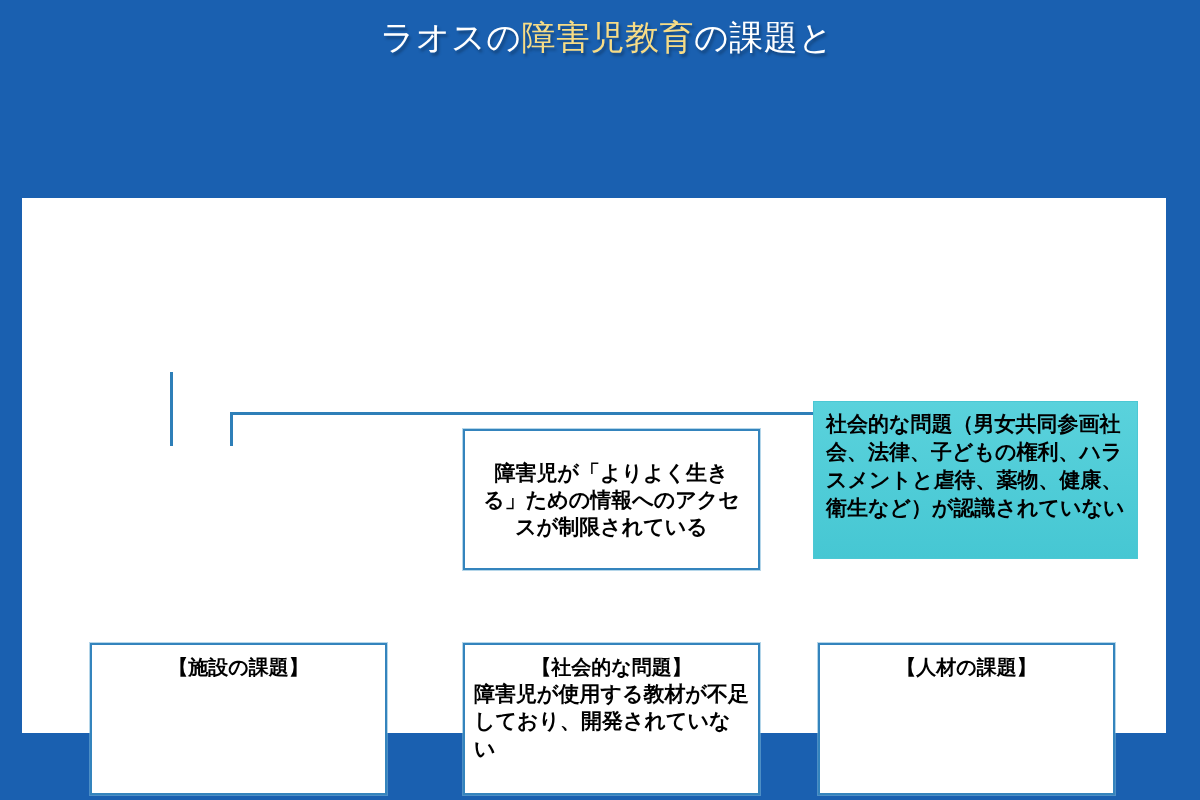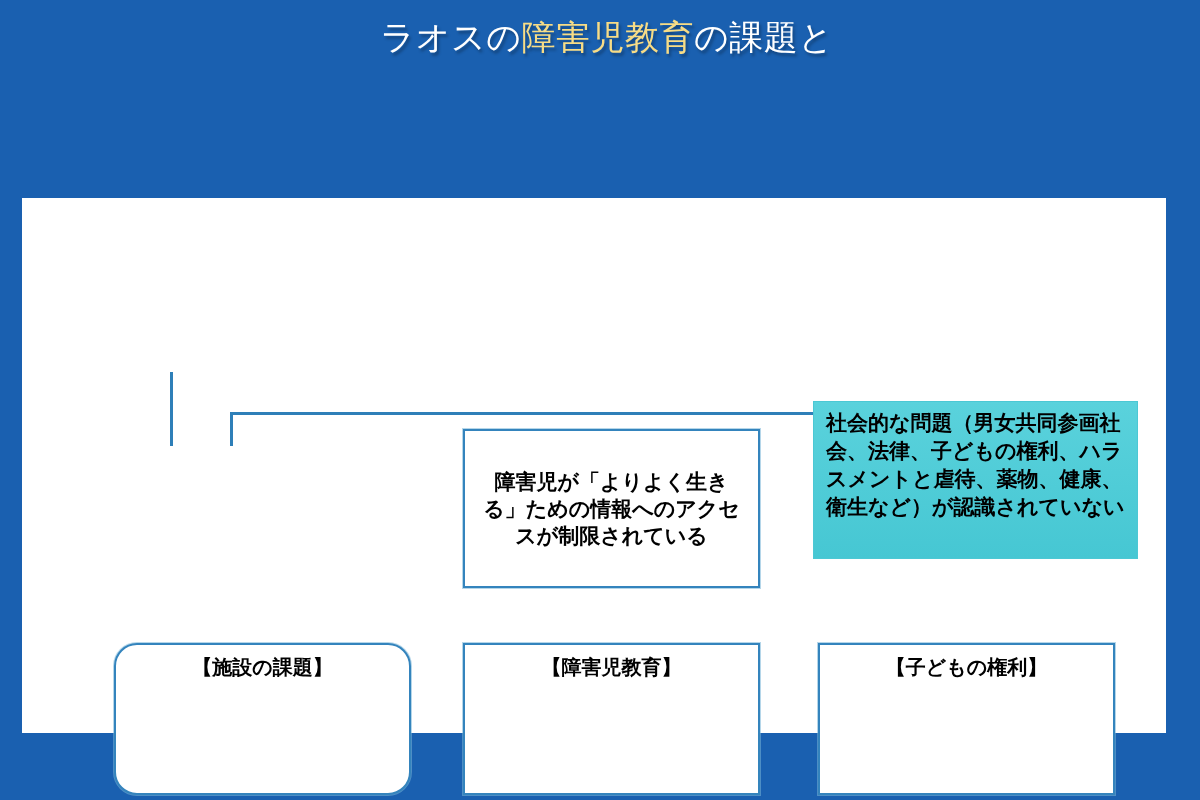--- a/index.html
+++ b/index.html
@@ -57,56 +57,55 @@
     color: #000000;
   }
   .node-problem {
     background: #ffffff;
     border: 2px solid #3484bd;
     box-shadow: 0 0 0 1px rgba(120,180,215,0.55);
   }
   .node-cyan {
     background: linear-gradient(180deg, #5ad2dc 0%, #46c7d3 100%);
     border: 1px solid #4cc8d4;
-    font-family: Liberation Serif, serif;
   }
 
   .node-title {
     font-weight: bold;
     text-align: center;
     font-size: 20px;
     line-height: 1.25;
   }
   .node-body {
     font-weight: bold;
     font-size: 21px;
     line-height: 1.30;
     text-align: center;
   }
   .node-body.left { text-align: left; }
 
   
   #node-root {
-    left: 441px; top: 231px; width: 297px; height: 159px;
+    left: 441px; top: 231px; width: 297px; height: 141px;
     display: flex; align-items: center; justify-content: center;
     padding: 16px 12px;
   }
   #node-social {
     left: 791px; top: 203px; width: 325px; height: 158px;
     padding: 8px 10px 0 12px;
   }
   #node-social .node-body {
     font-size: 21px; line-height: 1.33; text-align: left;
   }
 
   .node-challenge {
     top: 445px; width: 297px; height: 152px;
     padding: 10px 9px 0 9px;
   }
-  #node-facility { left: 92px; border-radius: 23px; }
+  #node-facility { left: 68px; }
   #node-material { left: 441px; }
   #node-human   { left: 796px; }
 </style>
 </head>
 <body>
 
 <div id="title-block">
   <span class="title-line">
     <span class="t-white">ラオスの</span><span class="t-yellow">障害児教育</span><span class="t-white">の課題と</span>
   </span>
@@ -130,20 +129,21 @@
 
   <div id="node-social" class="node node-cyan">
     <div class="node-body">社会的な問題（男女共同参画社会、法律、子どもの権利、ハラスメントと虐待、薬物、健康、衛生など）が認識されていない</div>
   </div>
 
   <div id="node-facility" class="node node-problem node-challenge">
     <div class="node-title">【施設の課題】</div>
   </div>
 
   <div id="node-material" class="node node-problem node-challenge">
-    <div class="node-title">【障害児教育】</div>
+    <div class="node-title">【社会的な問題】</div>
+    <div class="node-body left">障害児が使用する教材が不足しており、開発されていない</div>
   </div>
 
   <div id="node-human" class="node node-problem node-challenge">
-    <div class="node-title">【子どもの権利】</div>
+    <div class="node-title">【人材の課題】</div>
   </div>
 
 </div>
 
 </body></html>

